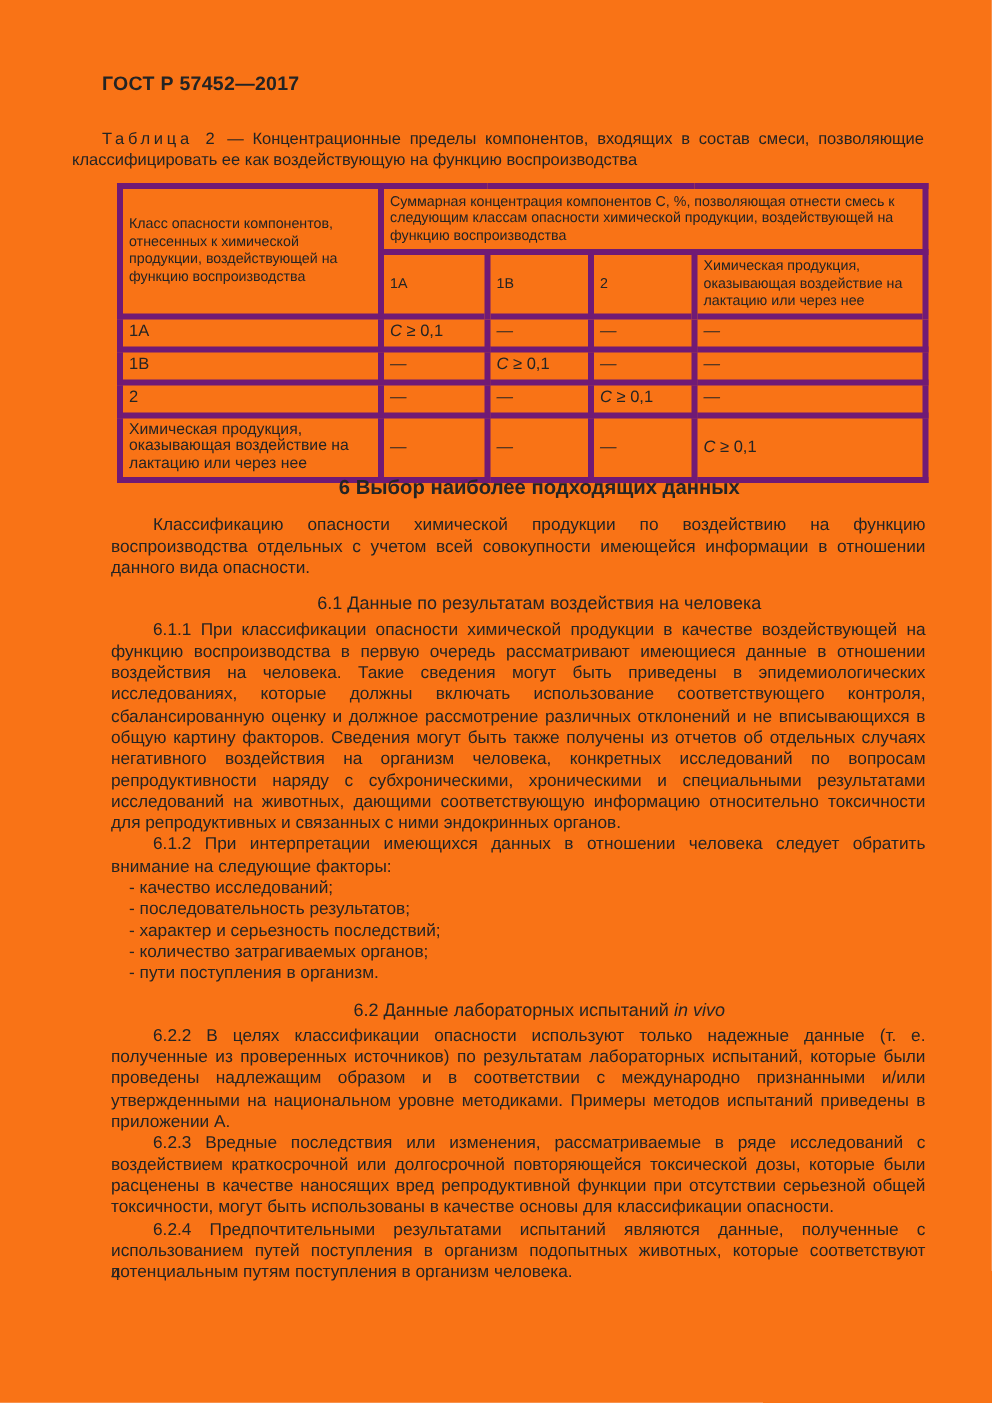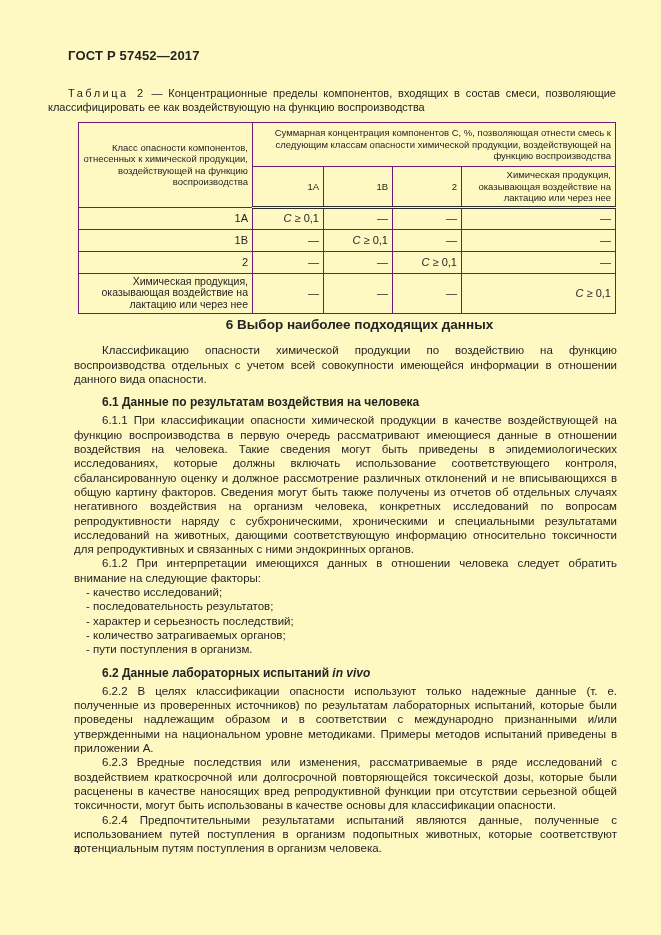--- a/index.html
+++ b/index.html
@@ -6,21 +6,21 @@
   body {
     width: 661px; height: 935px;
     background: #f4f3f2;
     font-family: "Liberation Sans", sans-serif;
     color: #242424;
     -webkit-font-smoothing: antialiased;
   }
   .page {
     position: relative;
     width: 661px; height: 935px;
-    background: #fef9c3;
+    background: #f97316;
     overflow: hidden;
   }
   .doc-header {
     position: absolute;
     left: 68px; top: 48px;
     font-size: 13px; font-weight: bold;
     letter-spacing: 0.2px;
   }
   .table-caption {
     position: absolute;
@@ -31,25 +31,25 @@
   }
   .cap-label { letter-spacing: 2.5px; }
   table.gost {
     position: absolute;
     left: 78px; top: 122px;
     width: 537px;
     border-collapse: collapse;
     table-layout: fixed;
   }
   table.gost td, table.gost th {
-    border: 1px solid #701a75;
+    border: 4px solid #701a75;
     padding: 2px 4px;
     font-weight: normal;
     vertical-align: middle;
-    text-align: right;
+    text-align: left;
     overflow: hidden;
   }
   th.hdr { font-size: 9.5px; line-height: 11.5px; }
   tr.subhdr th { font-size: 9.5px; line-height: 11.5px; }
   tr.subhdr th.lbl-small { font-size: 9.5px; }
   tr.subhdr th { border-bottom: 3px double #2c2c2c; }
   th.hdr-left { border-bottom: 3px double #2c2c2c; }
   td.val, td.rowlbl { font-size: 11px; line-height: 13px; }
   td.val::first-letter { font-style: italic; }
   td.rowlbl-left {
@@ -67,23 +67,23 @@
     font-size: 11.5px; line-height: 14.3px;
     text-align: justify;
   }
   .content p { margin: 0; text-indent: 28px; }
   h1.sec {
     font-size: 13.5px; font-weight: bold;
     margin: 0 0 11px 0; text-indent: 28px;
     text-align: center;
   }
   h2.sub {
-    font-size: 12px; font-weight: bold;
+    font-size: 12px; font-weight: normal;
     margin: 9px 0 4px 0; text-indent: 28px;
-    text-align: left;
+    text-align: center;
   }
   h2.sub i { font-style: italic; }
   .gap-after { margin-bottom: 8px !important; }
   .bullets { margin: 0 0 0 12px; }
   .bullets .bullet { text-indent: 0; margin: 0; }
   .page-number {
     position: absolute;
     left: 74px; top: 844px;
     font-size: 11.5px;
   }

